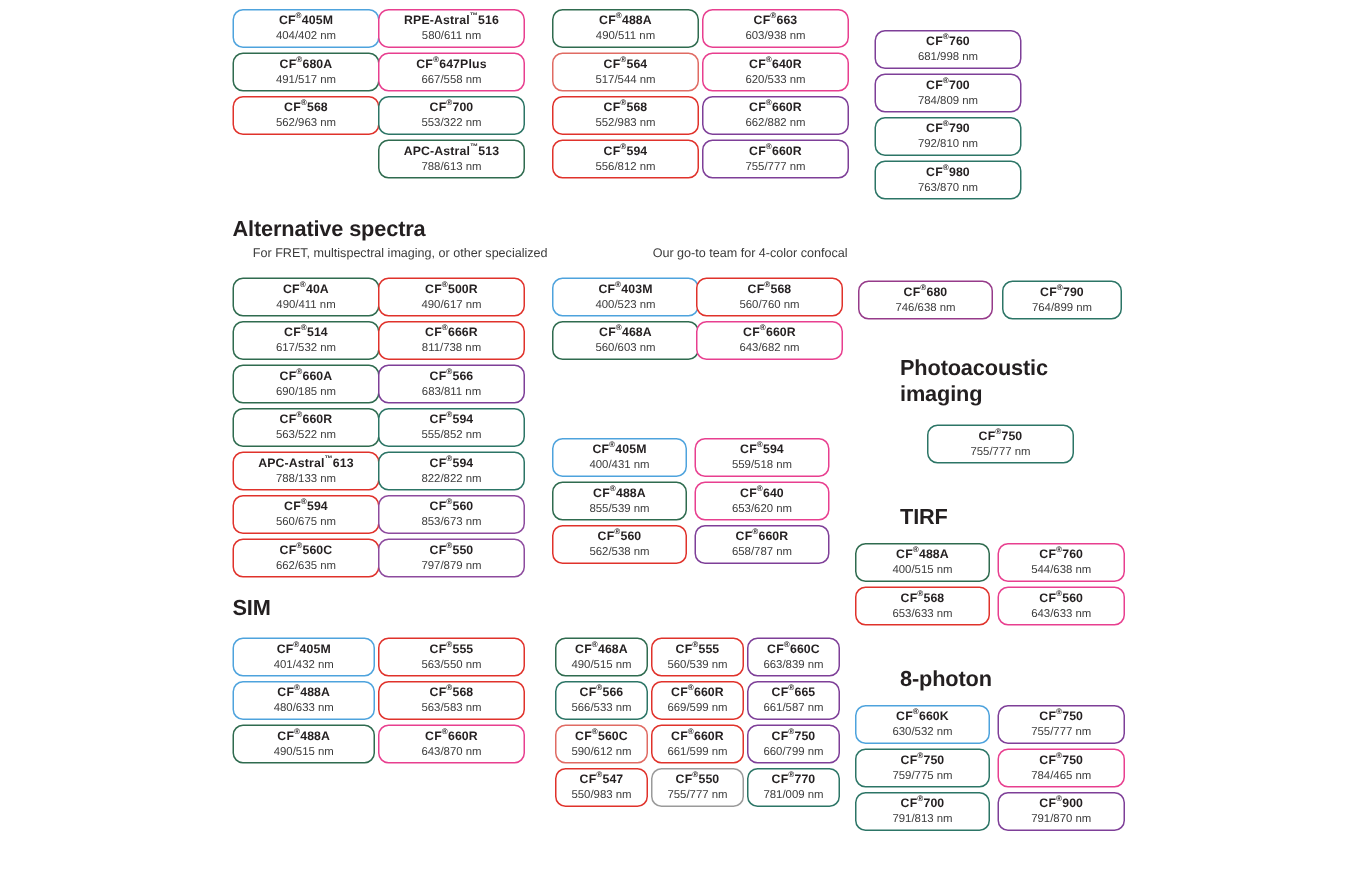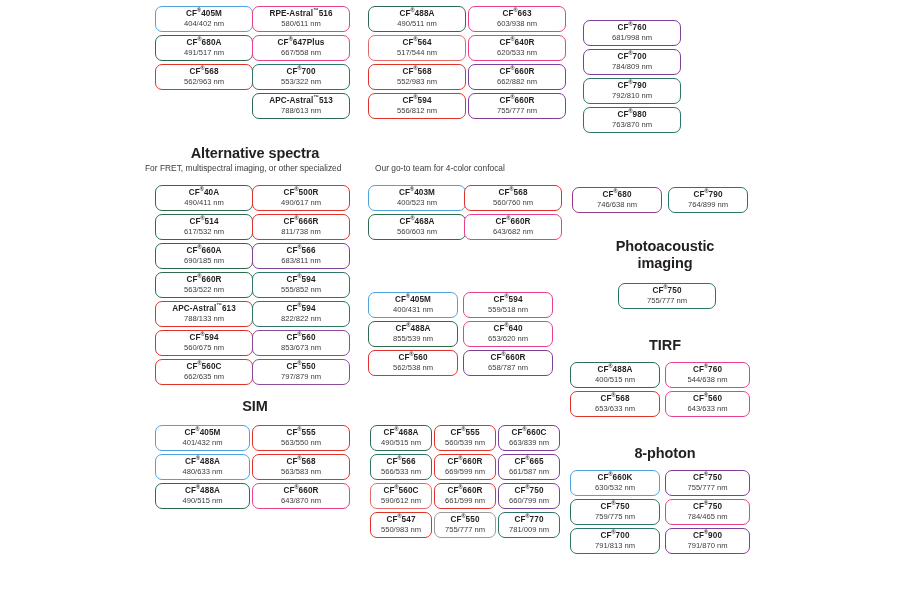--- a/index.html
+++ b/index.html
@@ -56,34 +56,33 @@
     color: #3b3b3b;
     margin-top: 1.5px;
   }
 
   
   .sec-title {
     position: absolute;
     font-size: 14.5px;
     font-weight: bold;
     color: #231f20;
-    text-align: center;
     letter-spacing: -0.1px;
     white-space: nowrap;
   }
   .sec-title.two-line {
     white-space: normal;
     line-height: 1.18;
   }
   .sec-sub {
     position: absolute;
     font-size: 8.4px;
     font-weight: normal;
     color: #3b3b3b;
-    text-align: left;
+    text-align: right;
     white-space: nowrap;
   }
 </style>
 </head>
 <body>
 
 <div class="canvas" id="canvas">
     <div class="chip" style="left: 155px; top: 6px; width: 98px; height: 26px; border-color: rgb(78, 163, 221);">
       <div class="nm-name">CF<sup>®</sup>405M</div>
       <div class="nm-ex">404/402 nm</div>

